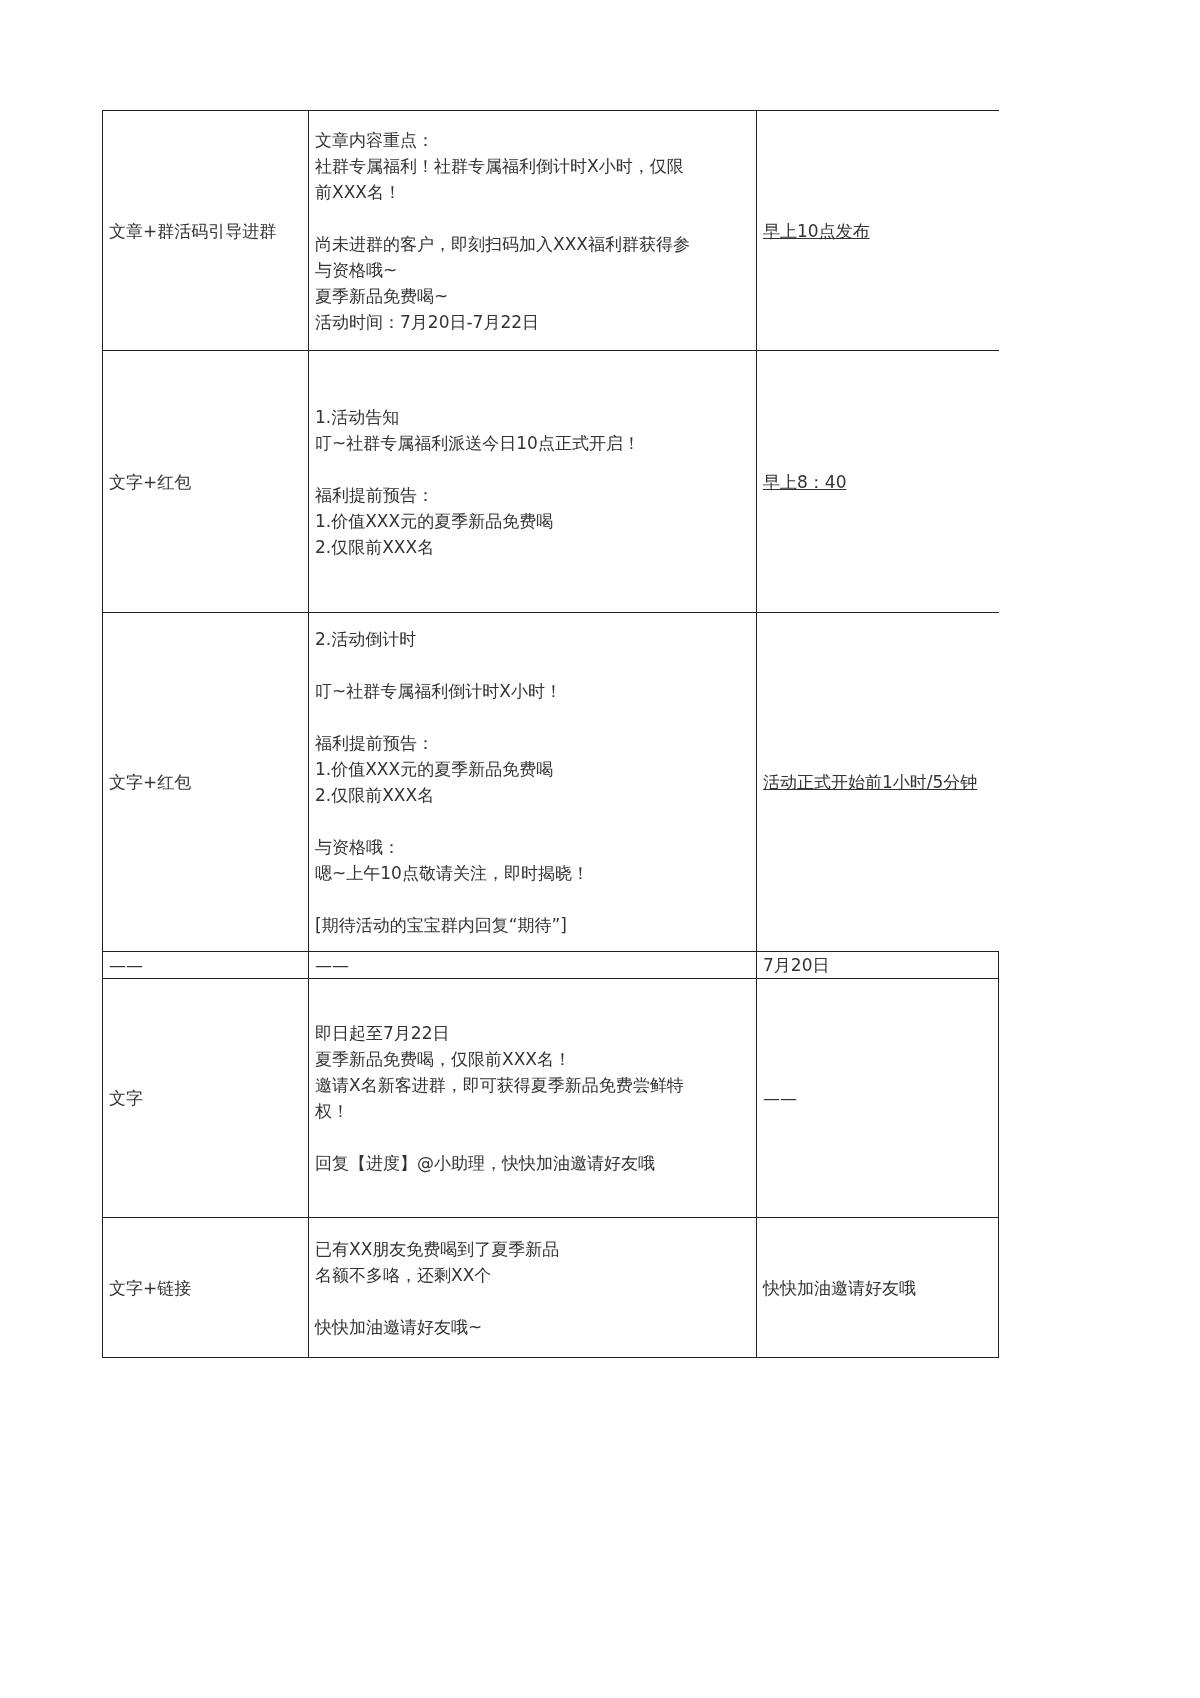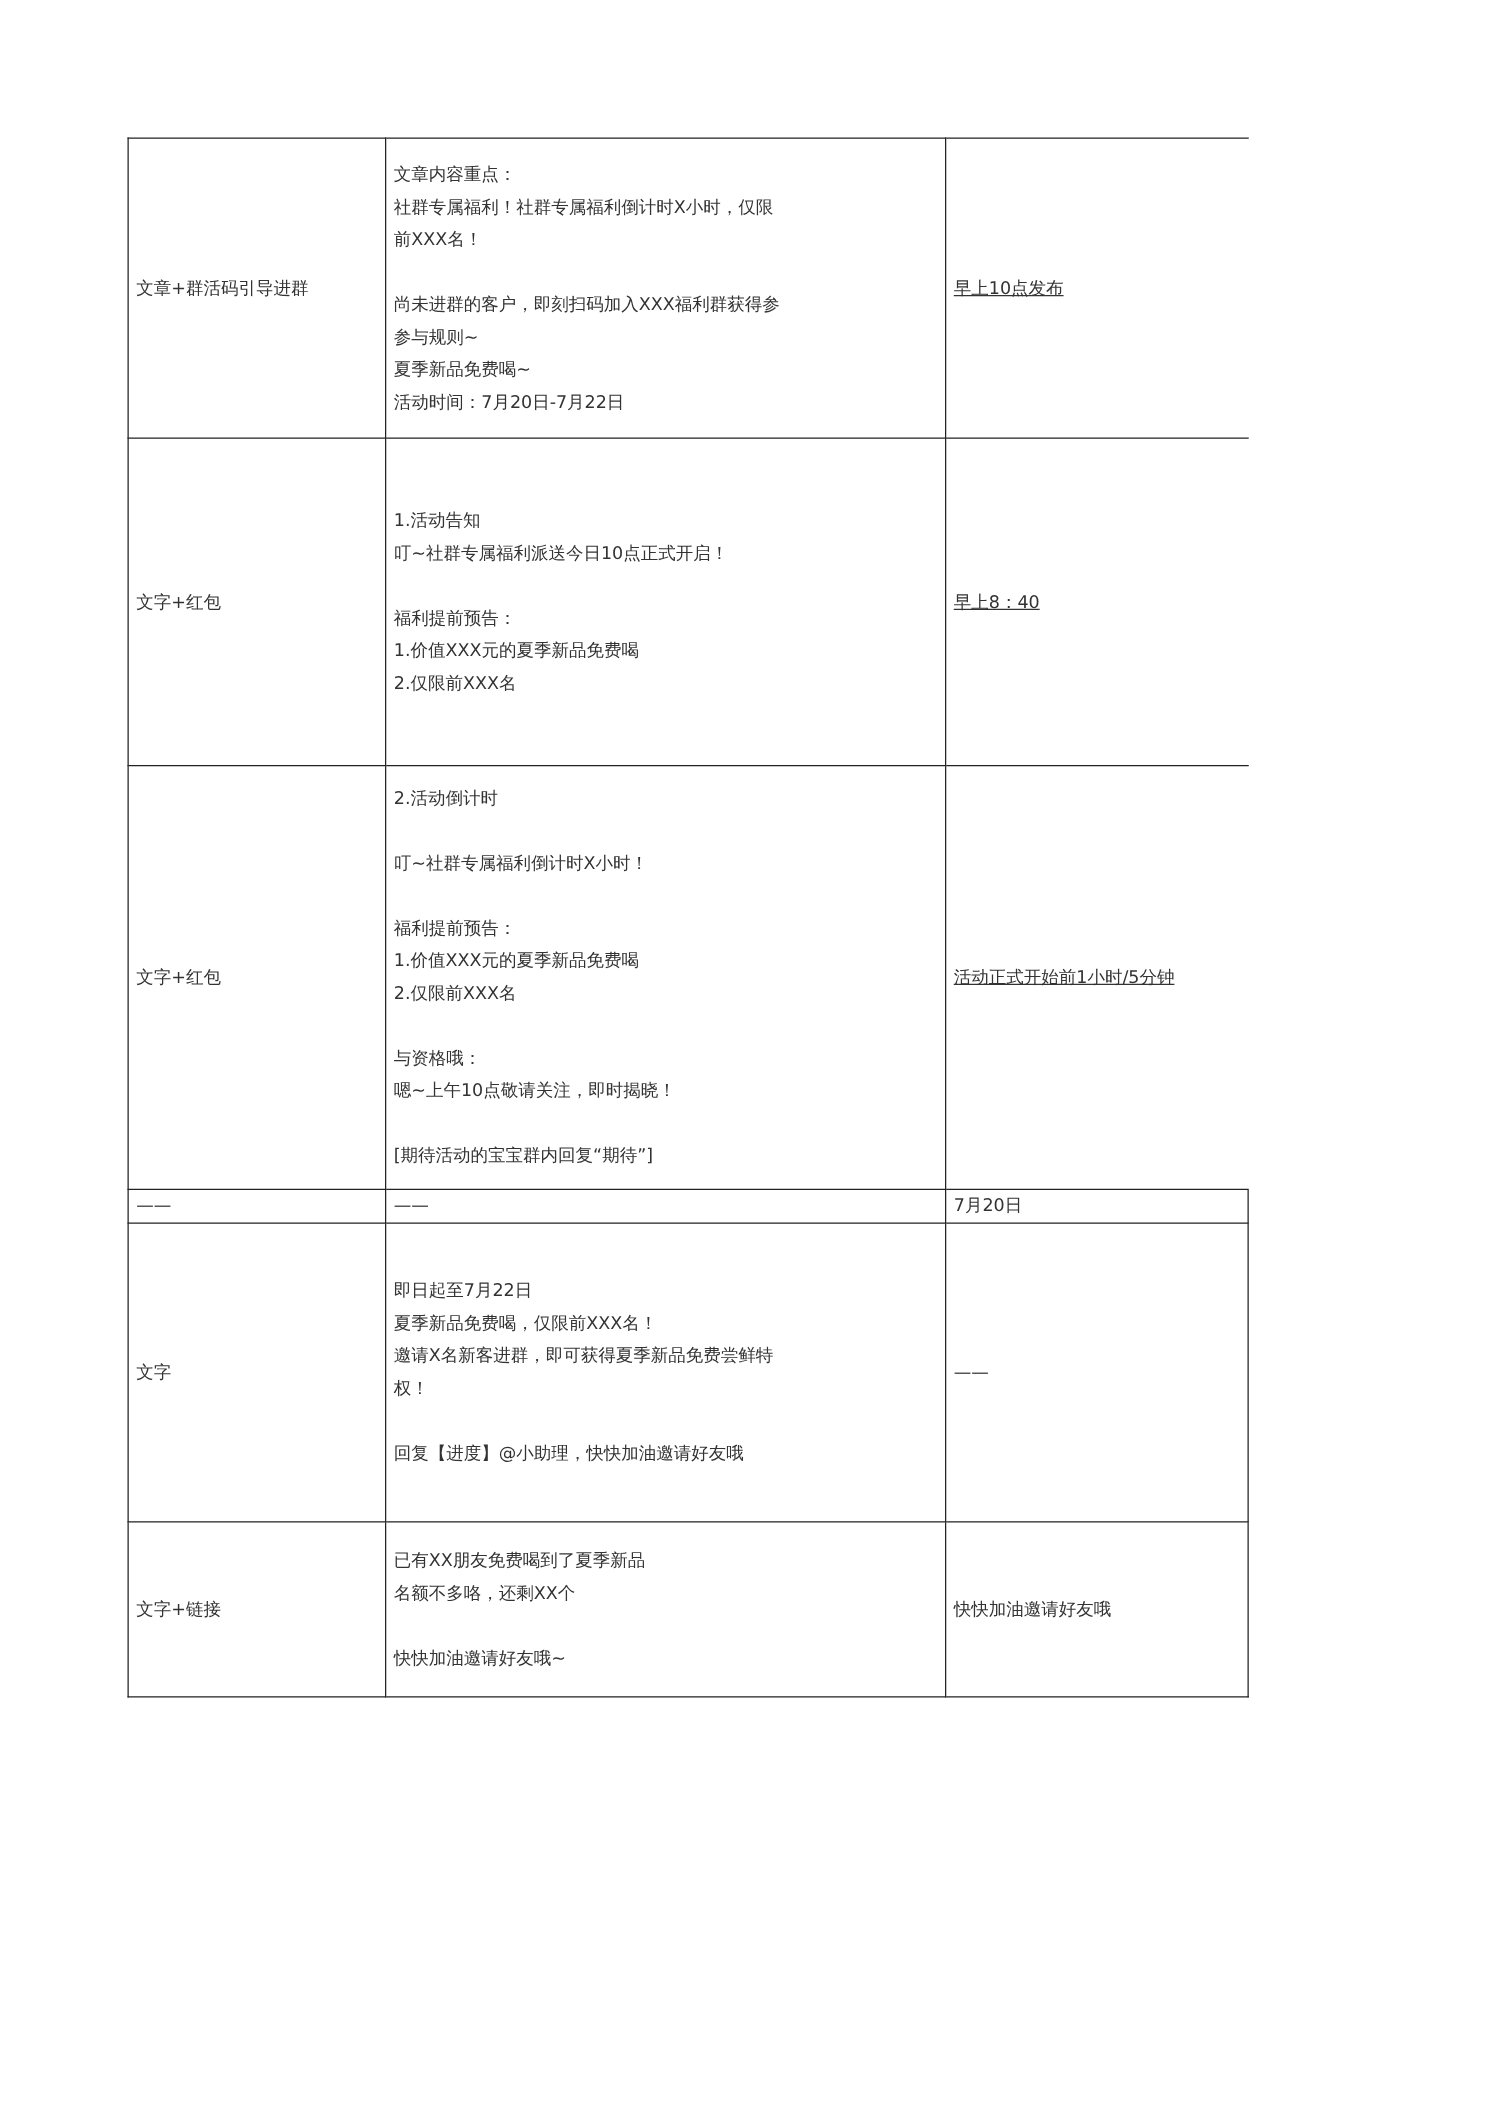--- a/index.html
+++ b/index.html
@@ -26,21 +26,21 @@
       table-layout: fixed;
       width: 896px;
     }
     table.plan col.c1 { width: 206px; }
     table.plan col.c2 { width: 448px; }
     table.plan col.c3 { width: 242px; }
     table.plan td {
       border: 1.5px solid #222222;
       vertical-align: middle;
       padding: 0 8px 0 6px;
-      font-size: 14px;
+      font-size: 17px;
       line-height: 26px;
       white-space: normal;
       word-break: break-all;
     }
     
     table.plan tr.open-right td.col3 {
       border-right: none;
       text-decoration: underline;
     }
     td.col2 { padding-left: 6px; }
@@ -63,21 +63,21 @@
         <td class="col1">
           <span>文章+群活码引导进群</span>
         </td>
         <td class="col2">
           <span class="cell-lines">
             <span class="ln">文章内容重点：</span>
             <span class="ln">社群专属福利！社群专属福利倒计时X小时，仅限</span>
             <span class="ln">前XXX名！</span>
             <span class="ln"></span>
             <span class="ln">尚未进群的客户，即刻扫码加入XXX福利群获得参</span>
-            <span class="ln">参与规则~</span>
+            <span class="ln">与资格哦~</span>
             <span class="ln">夏季新品免费喝~</span>
             <span class="ln">活动时间：7月20日-7月22日</span>
           </span>
         </td>
         <td class="col3">
           <span>早上10点发布</span>
         </td>
       </tr>
 
       <tr class="open-right" style="height:262px">

